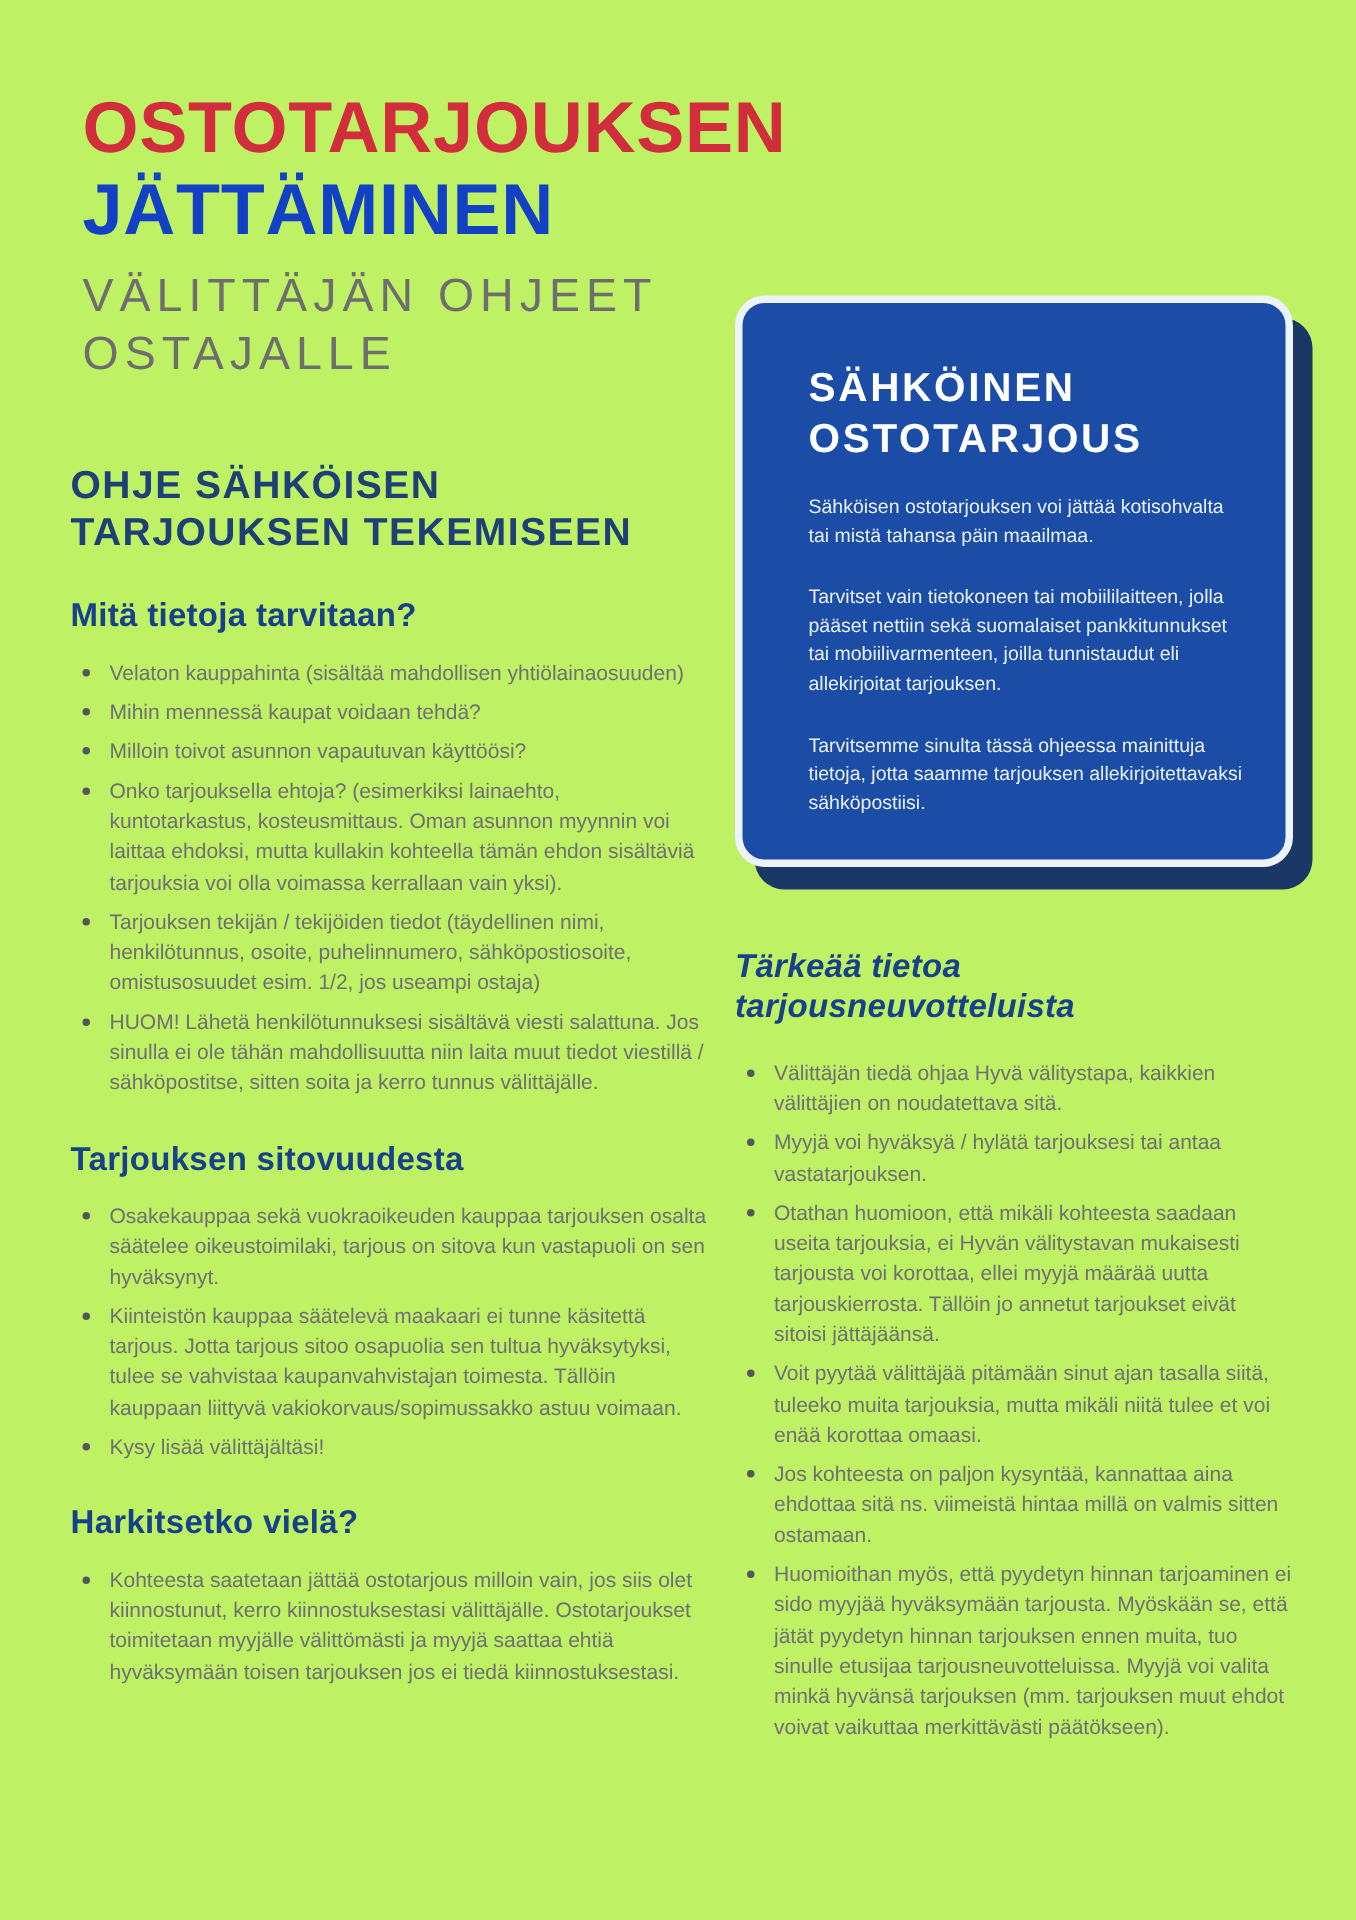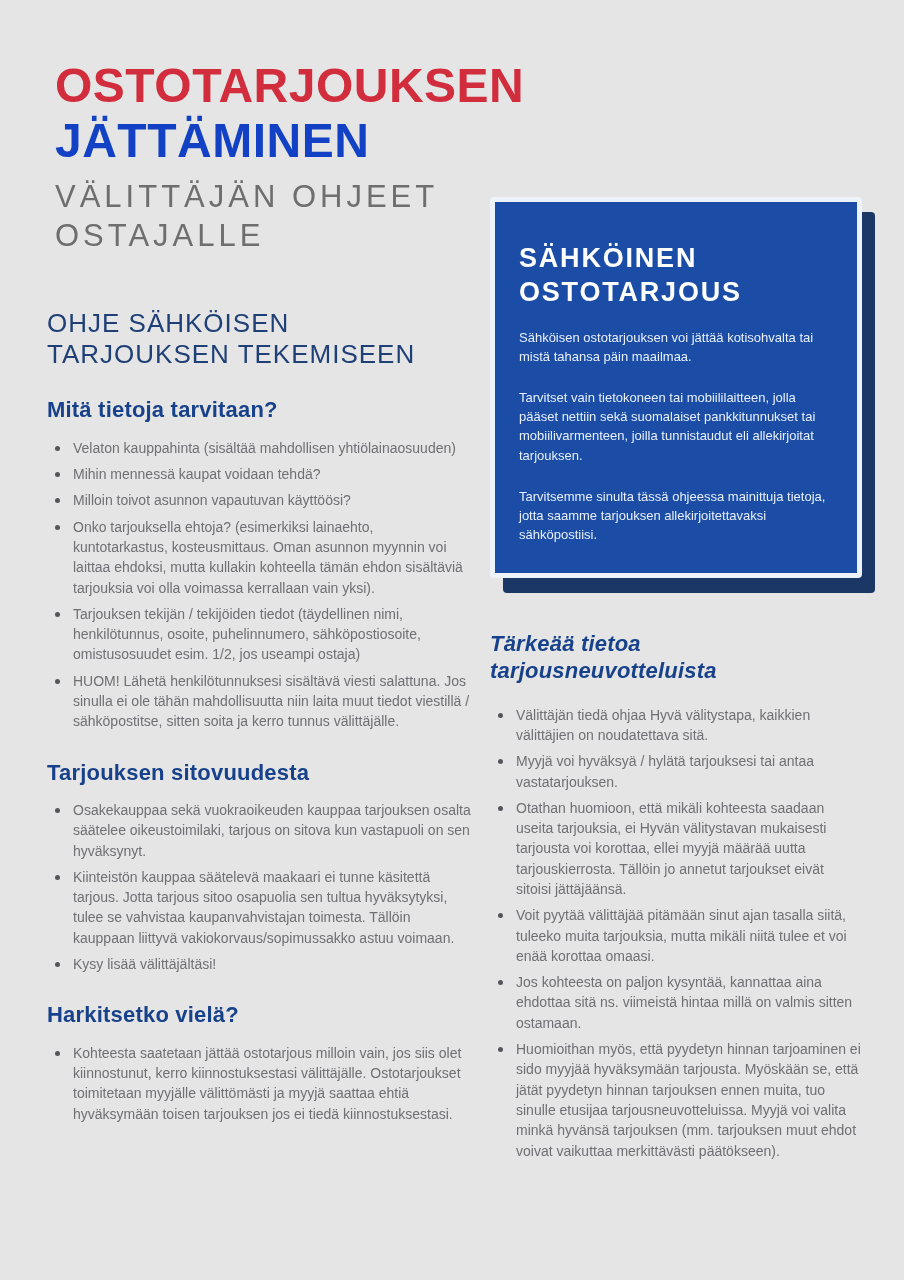--- a/index.html
+++ b/index.html
@@ -1,40 +1,40 @@
 <!DOCTYPE html>
 <html lang="fi"><head>
 <meta charset="utf-8">
 <style>
   html,body{margin:0;padding:0;background:#ffffff;}
   .page{
     position:relative;
     width:904px;height:1280px;
-    background:#e5e5e5;
+    background:#bef264;
     font-family:"Liberation Sans", sans-serif;
     overflow:hidden;
   }
   
   .title-block{position:absolute;left:55px;top:58px;width:560px;}
   .title-line{
     font-size:48px;font-weight:800;line-height:1.15;letter-spacing:0.5px;
     margin:0;
   }
   .title-red{color:#d22d3c;}
   .title-blue{color:#1341c5;}
   .subtitle{
     margin-top:10px;
     font-size:31px;font-weight:300;color:#6e6e6e;
     letter-spacing:4px;line-height:1.24;max-width:430px;
   }
   
   .col-left{position:absolute;left:47px;top:308px;width:424px;}
   .section-heading{
     margin:0 0 6px 0;max-width:400px;
-    font-size:26px;font-weight:400;color:#1e4077;
+    font-size:26px;font-weight:700;color:#1e4077;
     letter-spacing:1px;line-height:1.18;
   }
   .sub-heading{
     margin:28px 0 14px 0;
     font-size:22px;font-weight:700;color:#17418a;
     letter-spacing:0.2px;line-height:1.2;
   }
   .bullets{
     margin:0;padding:0;list-style:none;
     font-size:14px;color:#6f6f74;line-height:1.45;
@@ -44,23 +44,23 @@
     content:"";position:absolute;left:8px;top:8px;
     width:5px;height:5px;border-radius:50%;background:#55555c;
   }
   
   .col-right{position:absolute;left:490px;top:197px;width:372px;}
   .info-card{
     box-sizing:border-box;
     width:372px;
     background:#1b4da6;
     border:5px solid #edf3fb;
-    border-radius:4px;
+    border-radius:20px;
     box-shadow:13px 15px 0 0 #1b3765;
-    padding:40px 25px 28px 24px;
+    padding:40px 25px 28px 44px;
   }
   .card-heading{
     margin:0 0 18px 0;
     font-size:27px;font-weight:700;color:#ffffff;
     letter-spacing:1.8px;line-height:1.25;
   }
   .card-para{
     margin:0 0 22px 0;
     font-size:13px;color:#e9f0fa;line-height:1.48;
   }

